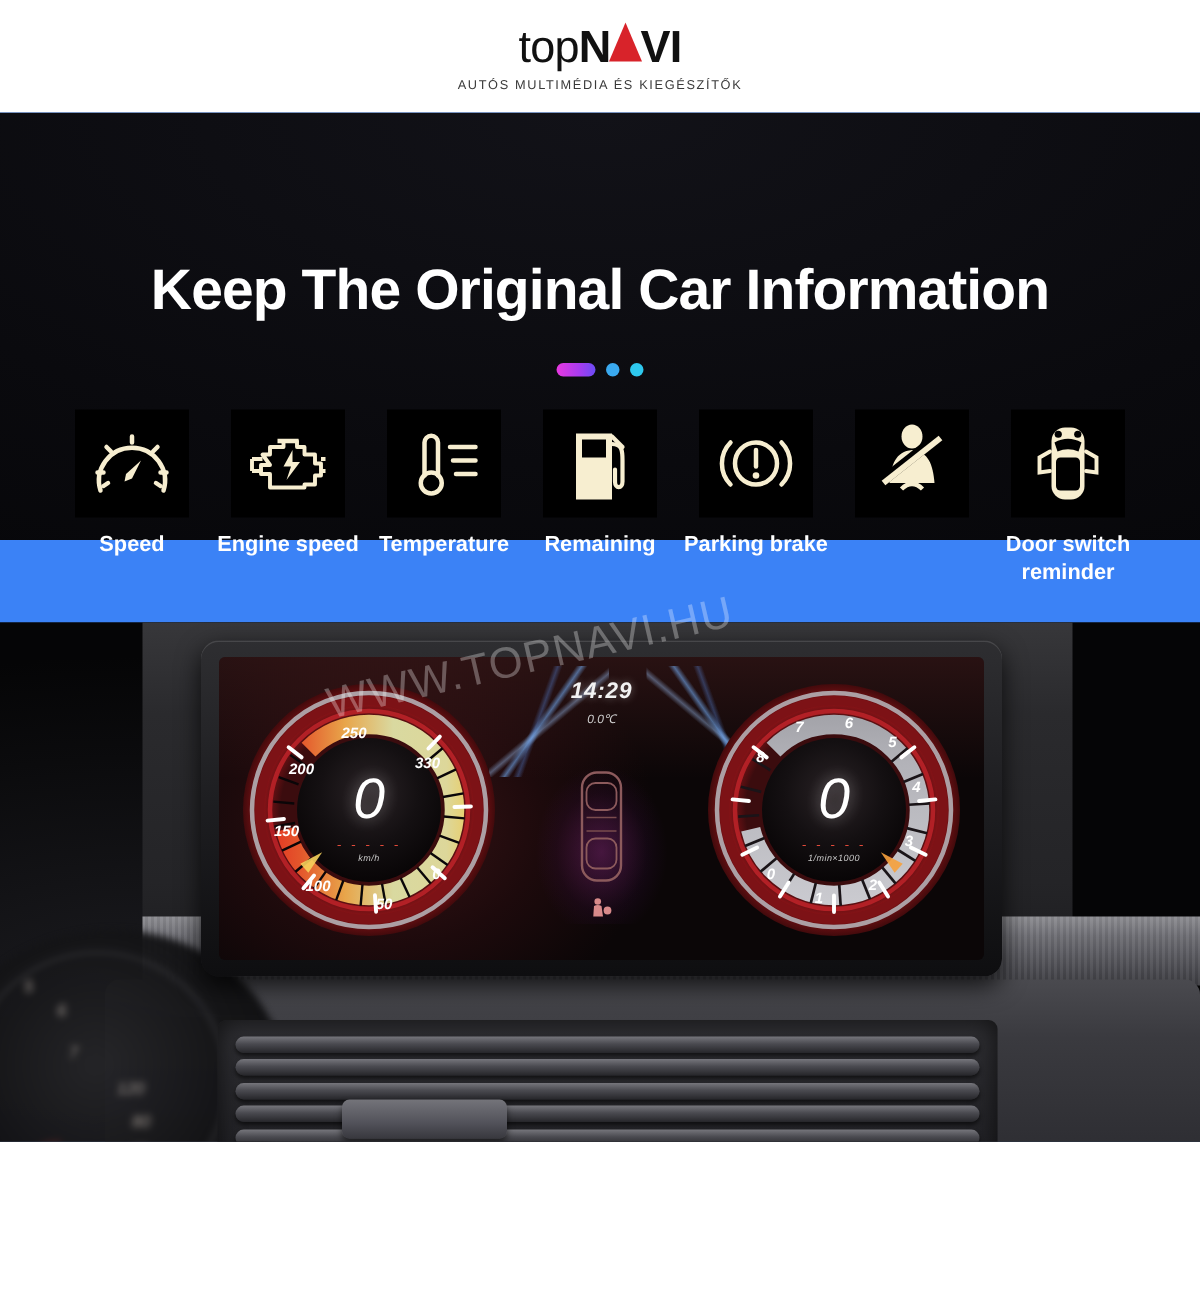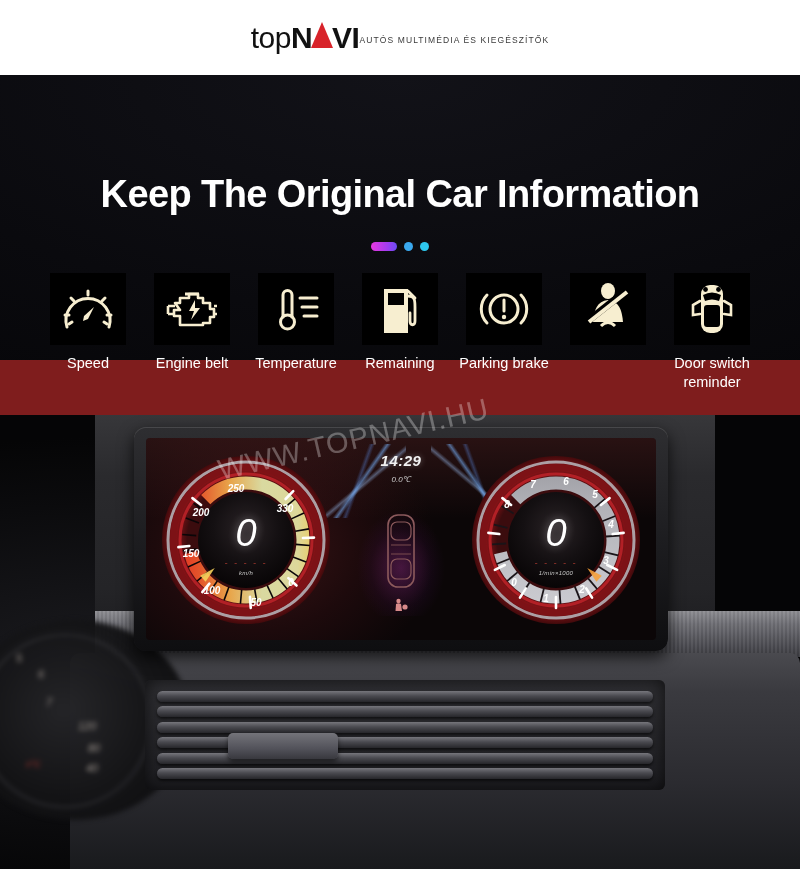--- a/index.html
+++ b/index.html
@@ -7,21 +7,21 @@
     width: 800px; height: 869px;
     background: #ffffff;
     font-family: "Liberation Sans", sans-serif;
     overflow: hidden;
   }
 
   
   .brand-header {
     width: 800px; height: 75px;
     background: #ffffff;
-    display: flex; 
+    display: flex; flex-direction: column;
     align-items: center; justify-content: center;
   }
   .brand-logo {
     font-size: 30px; font-weight: bold; letter-spacing: -0.5px;
     color: #111111; line-height: 1;
     display: flex; align-items: baseline;
   }
   .brand-logo .lgt { font-weight: 300; }
   .brand-logo .arrow-a {
     display: inline-block; position: relative;
@@ -35,22 +35,22 @@
     border-bottom: 26px solid #d8232a;
   }
   .brand-tagline {
     margin-top: 4px; font-size: 8.5px; letter-spacing: 1.1px;
     color: #3a3a3a; font-weight: 500;
   }
 
   
   .panel {
     position: relative;
-    width: 800px; height: 794px;
-    background: #7f1d1d;
+    width: 800px; height: 686px;
+    background: #3b82f6;
     overflow: hidden;
   }
   .panel-top {
     position: absolute; left: 0; top: 0; width: 800px; height: 285px;
     background: radial-gradient(ellipse 120% 150% at 50% 0%, #121218 0%, #0a0a0e 55%, #050507 100%);
   }
 
   
   .headline {
     position: absolute; left: 0; top: 98px; width: 800px;
@@ -67,21 +67,21 @@
     width: 26px; height: 9px; border-radius: 5px;
     background: linear-gradient(90deg, #e838e0 0%, #a63cf0 60%, #6a4cf5 100%);
   }
   .dot { width: 9px; height: 9px; border-radius: 50%; background: #3aa9ef; }
   .dot.d2 { background: #2ec8ee; }
 
   
   .feature-row {
     position: absolute; left: 0; top: 198px; width: 800px;
     display: flex; justify-content: center; align-items: flex-start;
-    gap: 4px; padding: 0 35px;
+    gap: 4px; padding: 0 35px; font-weight: bold;
   }
   .feature {
     width: 100px;
     display: flex; flex-direction: column; align-items: center;
   }
   .feature-icon-box {
     width: 76px; height: 72px;
     background: #000000;
     display: flex; align-items: center; justify-content: center;
   }
@@ -309,21 +309,21 @@
         <svg width="56" height="44" viewBox="0 0 56 44">
           <g fill="none" stroke="#f7eed0" stroke-width="2.6" stroke-linejoin="round">
             <path d="M11 16 h5 v-5 h9 v-4 h9 v4 h5 v5 h7 v6 h4 v8 h-4 v6 h-7 v2 h-23 v-9 h-6 v-6 h6 z"></path>
             <path d="M21 7 h14" stroke-width="3"></path>
             <path d="M4 19 h7 M4 27 h7 M4 19 v8"></path>
             <path d="M50 19 h3 M50 27 h3"></path>
           </g>
           <path d="M31 13 L25 24 h5 l-3 9 l9 -12 h-5 z" fill="#f7eed0"></path>
         </svg>
       </div>
-      <div class="feature-label">Engine belt</div>
+      <div class="feature-label">Engine speed</div>
     </div>
 
     <div class="feature">
       <div class="feature-icon-box">
         <svg width="54" height="50" viewBox="0 0 54 50">
           <g fill="none" stroke="#f7eed0" stroke-width="3" stroke-linecap="round">
             <path d="M14 33 V11 a4.5 4.5 0 0 1 9 0 V33"></path>
             <circle cx="18.5" cy="38" r="7"></circle>
             <path d="M31 14 h17 M33 23 h15 M35 32 h13"></path>
           </g>

